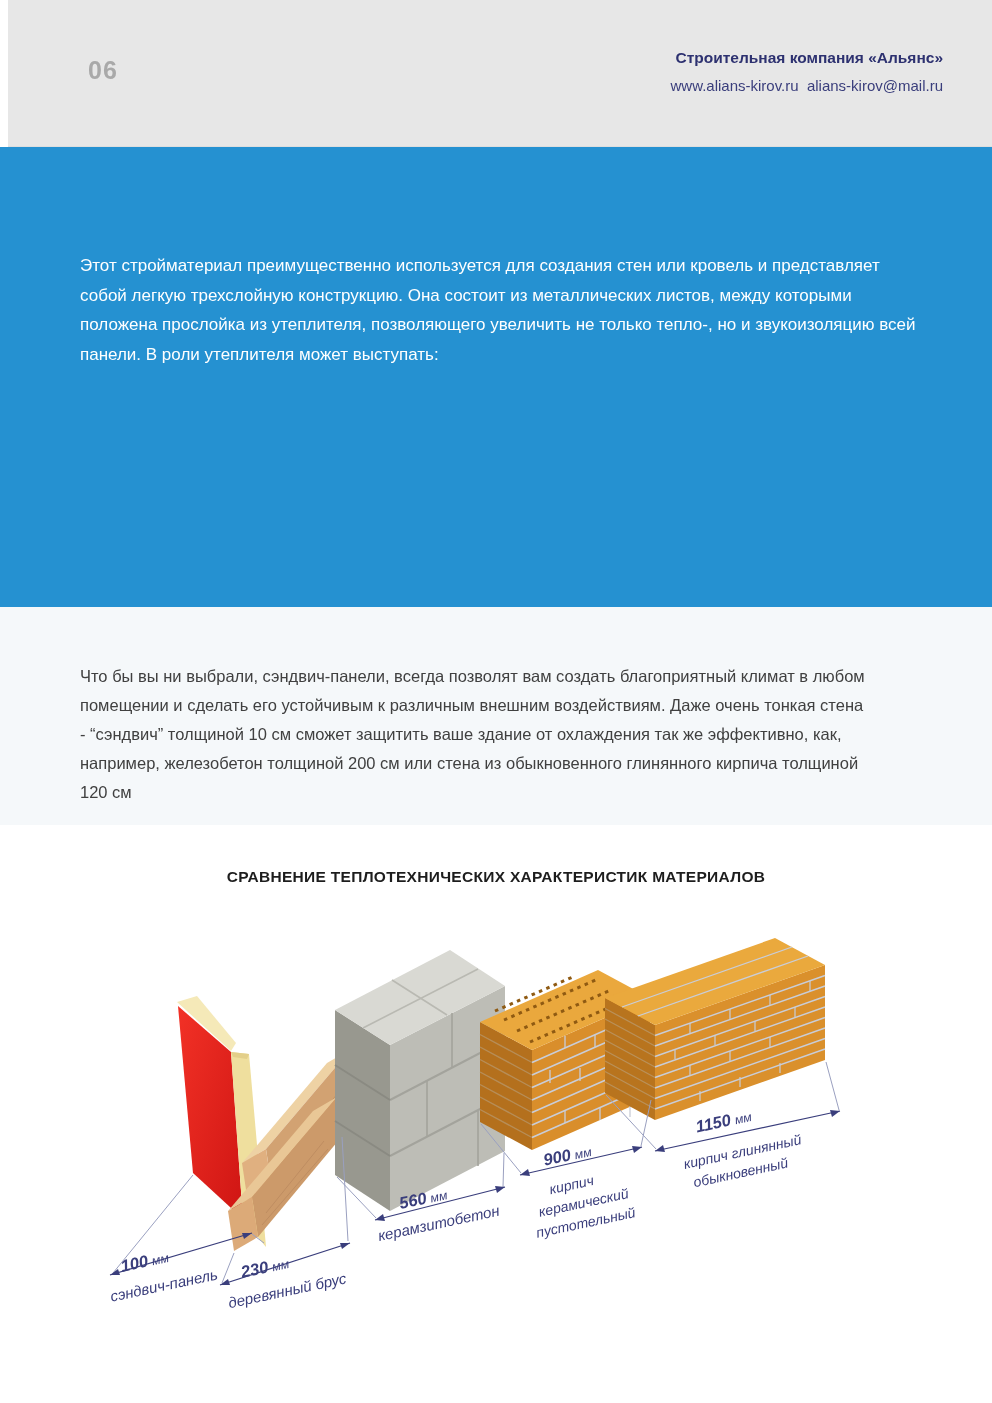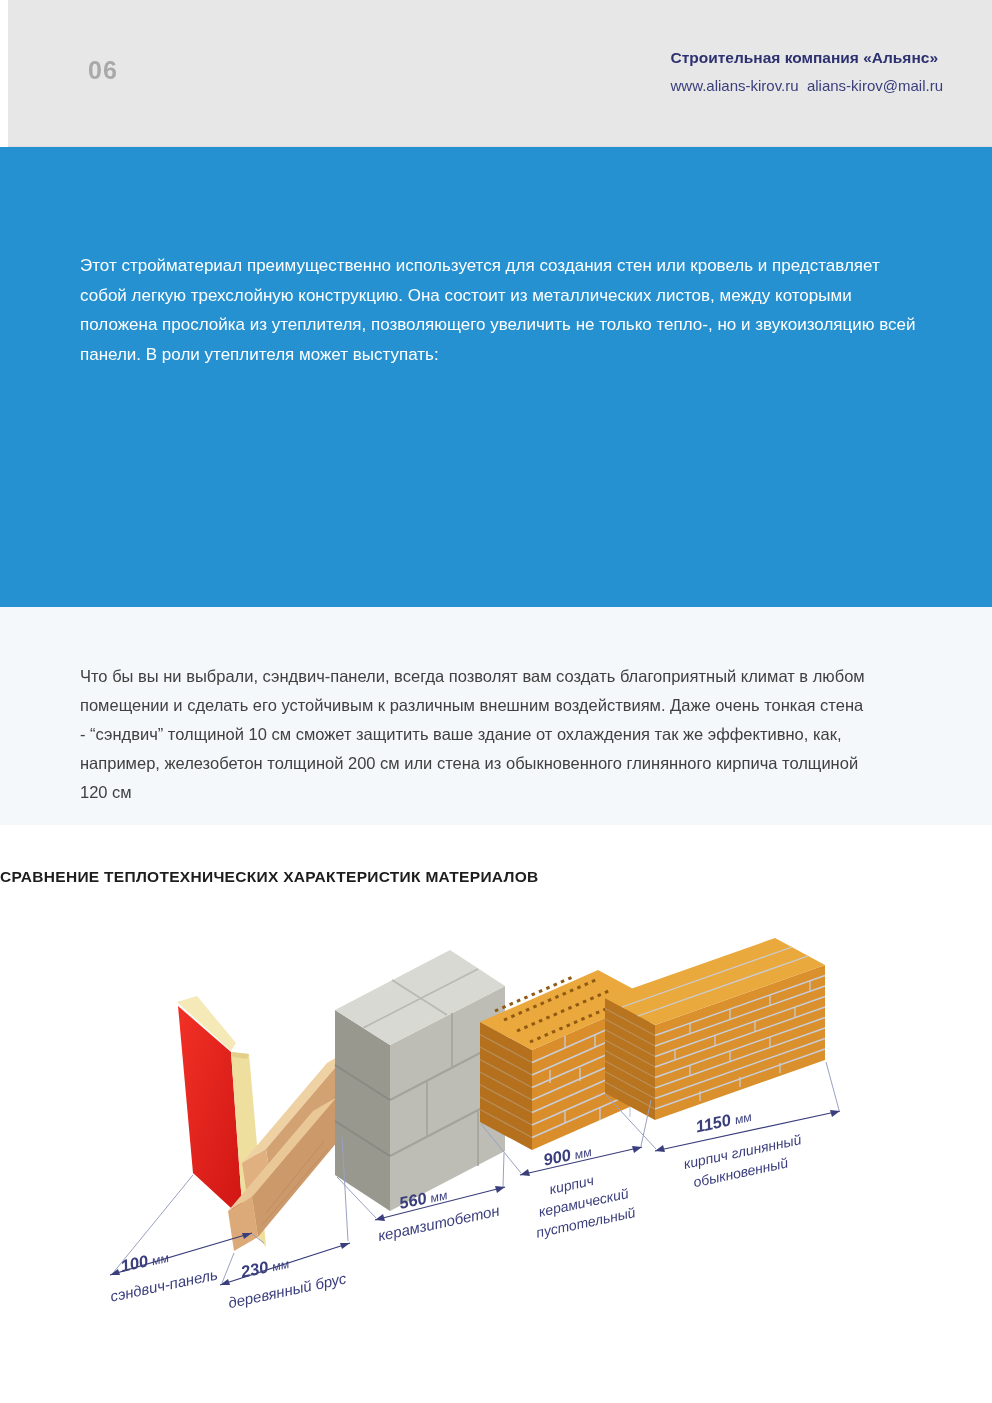--- a/index.html
+++ b/index.html
@@ -2,37 +2,37 @@
 <html><head>
 <meta charset="utf-8">
 <style>
   html,body{margin:0;padding:0;}
   body{font-family:"Liberation Sans",sans-serif;background:#ffffff;}
   .page{position:relative;width:992px;height:1403px;overflow:hidden;background:#ffffff;}
 
   
   .header{position:absolute;top:0;left:8px;width:100%;height:147px;background:#e7e7e7;border-bottom:1px solid #dedede;box-sizing:border-box;}
   .page-number{position:absolute;left:80px;top:56px;font-size:25px;font-weight:bold;color:#a9a9a9;letter-spacing:1px;}
-  .company{position:absolute;right:57px;top:49px;text-align:left;}
+  .company{position:absolute;right:57px;top:49px;text-align:right;}
   .company-name{font-size:15.5px;font-weight:bold;color:#2d3170;margin:0 0 10px 0;}
   .company-contacts{font-size:15px;color:#3a3e7c;white-space:pre;}
 
   
   .intro{position:absolute;top:147px;left:0;width:100%;height:460px;background:#2591d1;box-sizing:border-box;padding:104px 72px 0 80px;}
   .intro p{margin:0;color:#ffffff;font-size:17px;line-height:29.5px;}
   .intro .item{margin-top:27px;color:#ffffff;font-size:17px;line-height:29.5px;}
   .intro .term{color:#161616;font-weight:bold;}
 
   
   .benefits{position:absolute;top:607px;left:0;width:100%;height:218px;background:#f5f8fa;box-sizing:border-box;padding:55px 119px 0 80px;}
   .benefits p{margin:0;color:#404040;font-size:16.5px;line-height:29px;}
 
   
   .compare{position:absolute;top:825px;left:0;width:100%;height:578px;background:#ffffff;}
-  .compare-title{margin:43px 0 0 0;font-size:15.5px;font-weight:bold;color:#1d1d1d;letter-spacing:0.3px;}
+  .compare-title{margin:43px 0 0 0;text-align:center;font-size:15.5px;font-weight:bold;color:#1d1d1d;letter-spacing:0.3px;}
   .diagram{position:absolute;left:80px;top:100px;width:860px;height:390px;}
 
   svg text{font-family:"Liberation Sans",sans-serif;}
   .dimtext{fill:#3a3e7c;font-style:italic;}
 </style>
 </head>
 <body>
 
 <div class="page">
 

